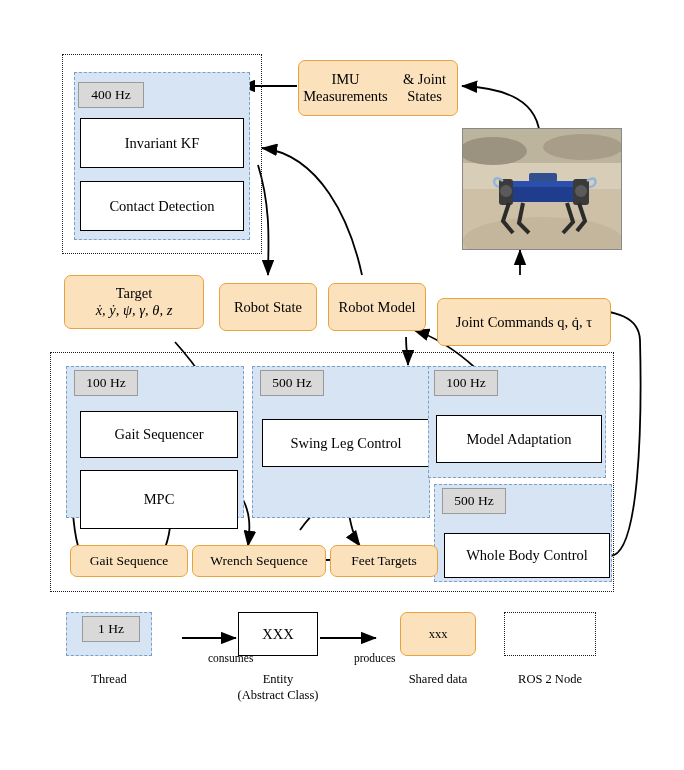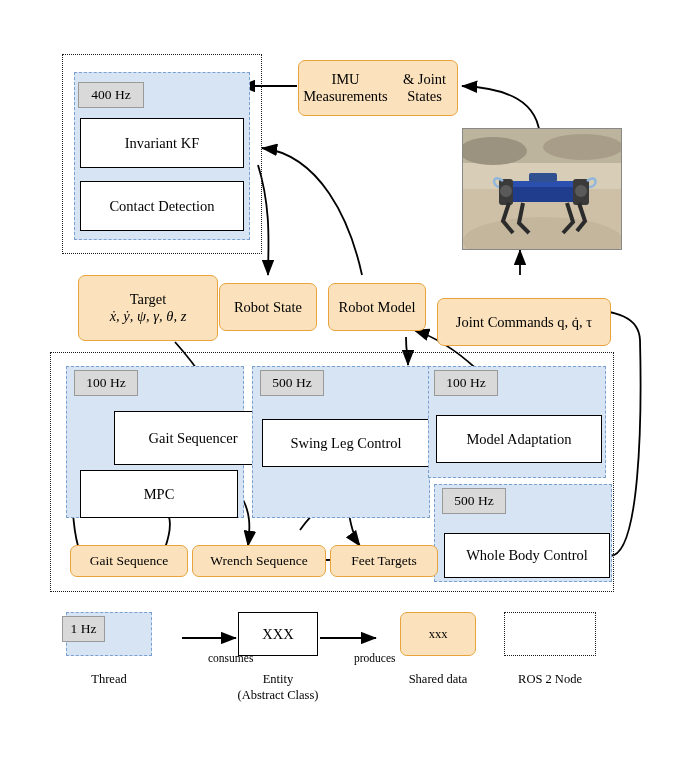--- a/index.html
+++ b/index.html
@@ -183,50 +183,50 @@
       <path d="M40,52 C30,44 28,56 36,58" stroke="#8fb6dd" stroke-width="2.4" fill="none"></path>
       <path d="M124,52 C134,44 136,58 126,58" stroke="#8fb6dd" stroke-width="2.4" fill="none"></path>
       <rect x="66" y="44" width="28" height="9" rx="2" fill="#30508f"></rect>
     </svg>
   </div>
 
   <div class="node shared" style="left:219px; top:283px; width:98px; height:48px;">Robot State</div>
   <div class="node shared" style="left:328px; top:283px; width:98px; height:48px;">Robot Model</div>
   <div class="node shared" style="left:437px; top:283px; width:174px; height:48px;margin-top:15px;">Joint Commands q, q̇, τ</div>
 
-  <div class="node shared" style="left:78px; top:275px; width:140px; height:66px; flex-direction:column;">
+  <div class="node shared" style="left:64px; top:275px; width:140px; height:54px; flex-direction:column;">
     <span>Target</span>
     <span class="mathline">ẋ, ẏ, ψ, γ, θ, z</span>
   </div>
 
   <div class="node ros-node" style="left:50px; top:352px; width:564px; height:240px;"></div>
 
   <div class="node thread" style="left:66px; top:366px; width:178px; height:152px;"></div>
   <div class="freq" style="left:74px; top:370px; width:64px; height:26px;">100 Hz</div>
-  <div class="node entity" style="left:80px; top:411px; width:158px; height:54px;margin-left:34px;">Gait Sequencer</div>
-  <div class="node entity" style="left:80px; top:470px; width:158px; height:48px;">MPC</div>
+  <div class="node entity" style="left:80px; top:411px; width:158px; height:47px;">Gait Sequencer</div>
+  <div class="node entity" style="left:80px; top:470px; width:158px; height:59px;">MPC</div>
 
   <div class="node thread" style="left:252px; top:366px; width:178px; height:152px;"></div>
   <div class="freq" style="left:260px; top:370px; width:64px; height:26px;">500 Hz</div>
   <div class="node entity" style="left:262px; top:419px; width:168px; height:48px;">Swing Leg Control</div>
 
   <div class="node thread" style="left:428px; top:366px; width:178px; height:112px;"></div>
   <div class="freq" style="left:434px; top:370px; width:64px; height:26px;">100 Hz</div>
   <div class="node entity" style="left:436px; top:415px; width:166px; height:48px;">Model Adaptation</div>
 
   <div class="node thread" style="left:434px; top:484px; width:178px; height:98px;"></div>
   <div class="freq" style="left:442px; top:488px; width:64px; height:26px;">500 Hz</div>
   <div class="node entity" style="left:444px; top:533px; width:166px; height:45px;">Whole Body Control</div>
 
   <div class="node shared" style="left:70px; top:545px; width:118px; height:32px; font-size:13.5px;">Gait Sequence</div>
   <div class="node shared" style="left:330px; top:545px; width:108px; height:32px; font-size:13.5px;">Feet Targets</div>
   <div class="node shared" style="left:192px; top:545px; width:134px; height:32px; font-size:13.5px;">Wrench Sequence</div>
 
   <div class="node thread" style="left:66px; top:612px; width:86px; height:44px;"></div>
-  <div class="freq" style="left:62px; top:616px; width:43px; height:26px;">1 Hz</div>
+  <div class="freq" style="left:82px; top:616px; width:58px; height:26px;">1 Hz</div>
   <div class="legend-label" style="left:66px; top:672px; width:86px;">Thread</div>
 
   <div class="node entity" style="left:238px; top:612px; width:80px; height:44px;">XXX</div>
   <div class="small-lbl" style="left:172px; top:652px;">consumes</div>
   <div class="small-lbl" style="left:318px; top:652px;">produces</div>
   <div class="legend-label" style="left:228px; top:672px; width:100px;">Entity</div>
   <div class="legend-label" style="left:218px; top:688px; width:120px;">(Abstract Class)</div>
 
   <div class="node shared" style="left:400px; top:612px; width:76px; height:44px; font-size:12.5px;">xxx</div>
   <div class="legend-label" style="left:396px; top:672px; width:84px;">Shared data</div>

